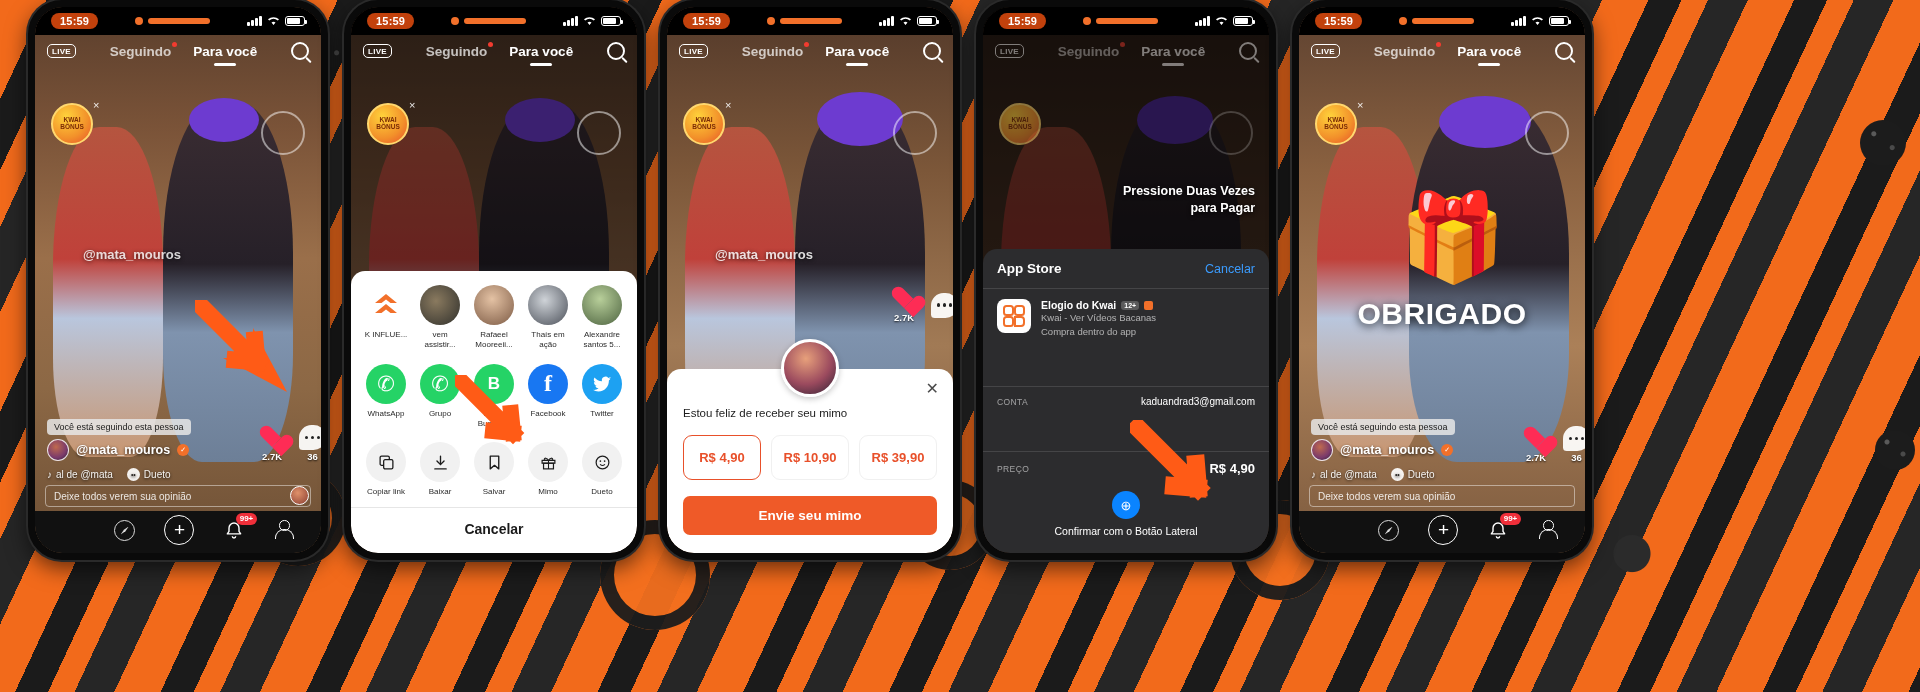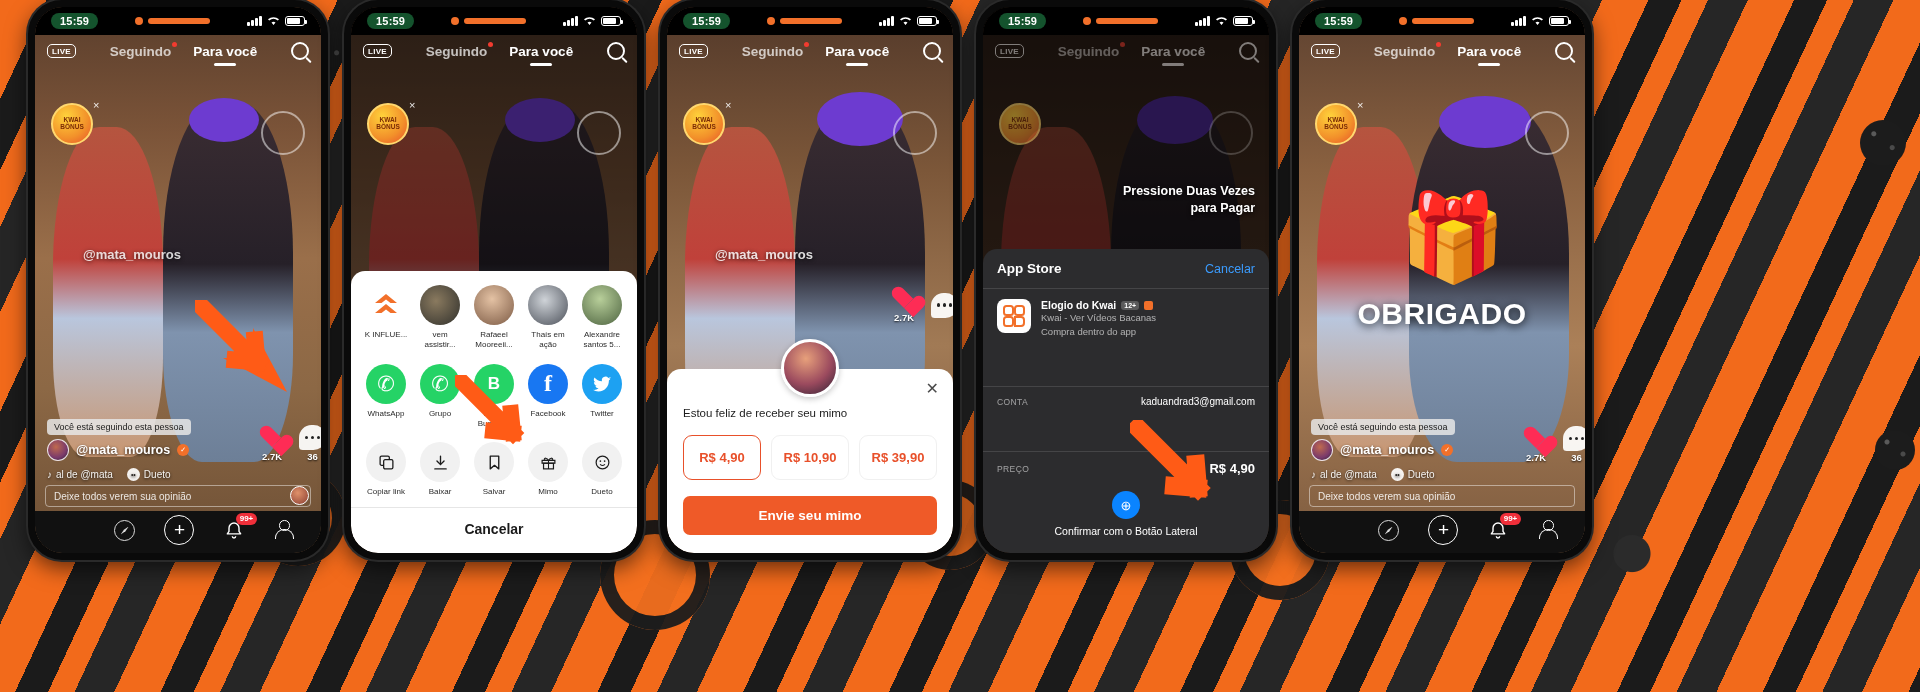--- a/index.html
+++ b/index.html
@@ -83,21 +83,21 @@
 
   
   .statusbar {
     position: absolute; top: 0; left: 0; right: 0; height: 28px;
     display: flex; align-items: center; justify-content: space-between;
     padding: 0 16px;
     background: #000;
     z-index: 30;
   }
   .st-time {
-    background: #14532d; color: #fff; font-size: 11px; font-weight: 700;
+    background: #c2410c; color: #fff; font-size: 11px; font-weight: 700;
     padding: 2px 9px; border-radius: 9px; letter-spacing: .2px;
   }
   .notch-pill { display:flex; align-items:center; gap:5px; }
   .notch-dot { width: 8px; height: 8px; border-radius: 50%; background: #f2702a; }
   .notch-bar { width: 62px; height: 6px; border-radius: 4px; background: #f2702a; }
   .st-right { display:flex; align-items:center; gap:5px; }
   .bars { display:flex; align-items:flex-end; gap:1.5px; height:10px; }
   .bars i { width: 2.5px; background:#fff; display:block; border-radius:1px; }
   .bars i:nth-child(1){height:4px} .bars i:nth-child(2){height:6px}
   .bars i:nth-child(3){height:8px} .bars i:nth-child(4){height:10px}

